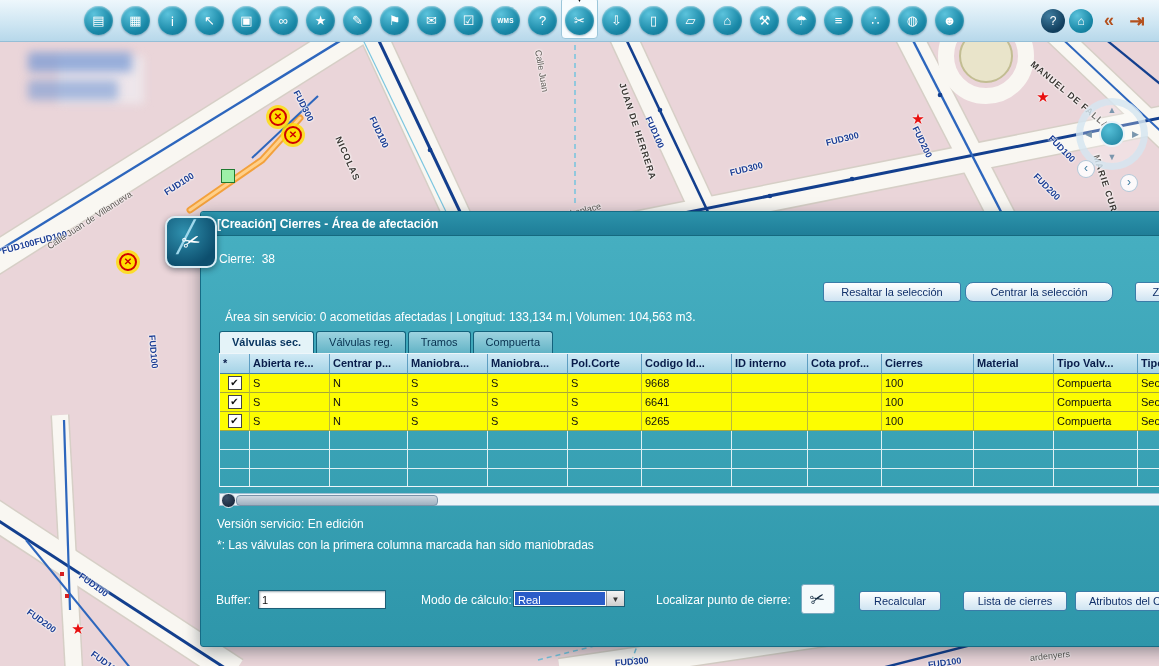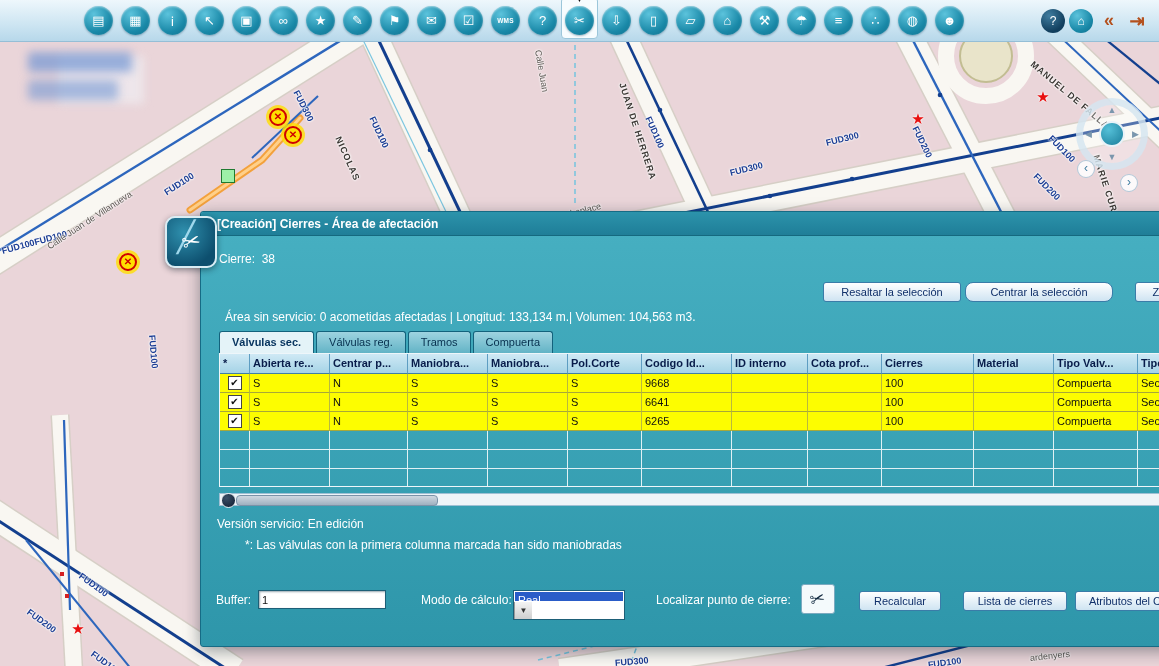--- a/index.html
+++ b/index.html
@@ -110,31 +110,31 @@
   .c0{display:flex;align-items:center;justify-content:center;padding-left:0;}
   .cb{width:12px;height:12px;background:#fff;border:1px solid #444;font-size:10px;
     line-height:11px;text-align:center;color:#111;}
   .hscroll{position:absolute;left:18px;top:281px;width:962px;height:13px;
     background:#eef4f8;border:1px solid #9fc0d4;box-sizing:border-box;}
   .handle{position:absolute;left:16px;top:1px;width:200px;height:9px;border-radius:4px;
     background:linear-gradient(#cfd8e0,#9fb0c0);border:1px solid #7a92a8;}
   .knob{position:absolute;left:1px;top:-1px;width:13px;height:13px;border-radius:50%;
     background:radial-gradient(circle at 35% 30%,#3a5068,#101b2e);border:1px solid #e8eef2;}
   .version{position:absolute;left:16px;top:305px;}
-  .footnote{position:absolute;left:16px;top:326px;margin-left:28px;}
+  .footnote{position:absolute;left:16px;top:326px;}
   .wlbl{position:absolute;top:381px;}
   .lbl-buffer{left:15px;}
   .lbl-modo{left:220px;}
   .lbl-loc{left:455px;}
   .buffer{position:absolute;left:57px;top:378px;width:120px;height:17px;
     border:1px solid #1d5f77;box-shadow:inset 1px 1px 2px rgba(0,40,60,.4);
     font-size:11px;padding:0 3px;background:#fff;color:#111;
     font-family:"Liberation Sans",sans-serif;}
-  .combo{position:absolute;left:312px;top:378px;width:112px;height:30px;background:#fff;
-    border:1px solid #1d5f77;box-sizing:border-box;display:flex;flex-direction:column;}
+  .combo{position:absolute;left:312px;top:378px;width:112px;height:17px;background:#fff;
+    border:1px solid #1d5f77;box-sizing:border-box;display:flex;}
   .combo-val{flex:1;background:#2a5cc8;color:#fff;font-size:11px;line-height:17px;
     padding-left:3px;margin:1px;overflow:hidden;}
   .combo-btn{width:17px;background:linear-gradient(#f4f4f4,#cfcfcf);
     border-left:1px solid #9a9a9a;color:#333;font-size:8px;line-height:17px;text-align:center;}
   .locbtn{position:absolute;left:600px;top:372px;width:32px;height:28px;background:#f4fafc;
     border:1px solid #7aaac0;border-radius:3px;display:flex;align-items:center;
     justify-content:center;}
   .locbtn span{color:#10283e;font-size:18px;transform:rotate(-15deg);}
   .bb1{left:658px;top:379px;width:82px;}
   .bb2{left:762px;top:379px;width:104px;}

